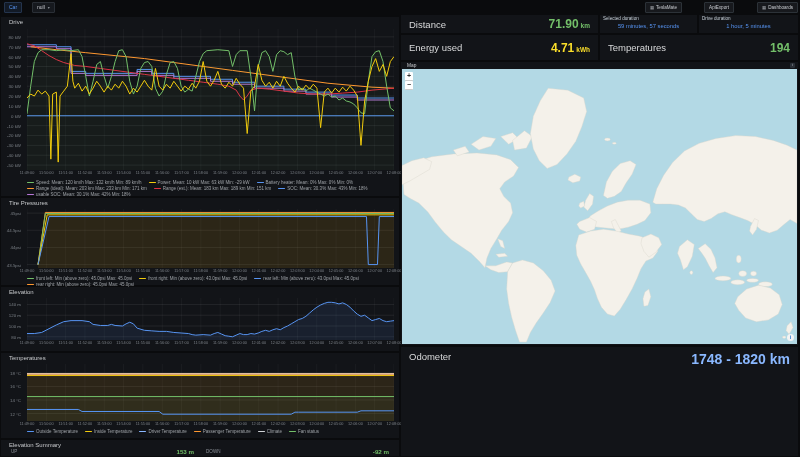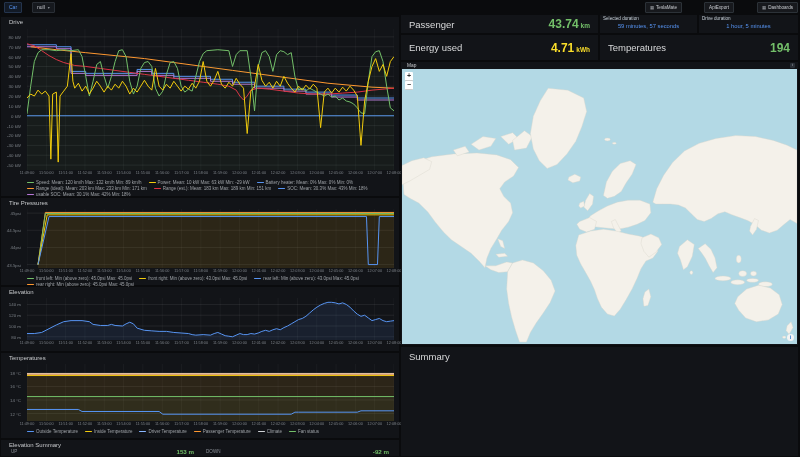--- a/index.html
+++ b/index.html
@@ -391,22 +391,22 @@
       <span class="esval">153 m</span>
     </div>
     <div class="escell">
       <span class="eslab">DOWN</span>
       <span class="esval">-92 m</span>
     </div>
   </div>
 </div>
 
 <div class="panel stat" style="left:401px;top:15px;width:197px;height:18px">
-  <span class="stitle">Passenger</span>
-  <span class="sval green"><span>43.74</span><span class="unit">km</span></span>
+  <span class="stitle">Distance</span>
+  <span class="sval green"><span>71.90</span><span class="unit">km</span></span>
 </div>
 
 <div class="panel durpanel" style="left:600px;top:15px;width:97px;height:18px">
   <span class="durlab">Selected duration</span>
   <span class="durval">59 minutes, 57 seconds</span>
 </div>
 
 <div class="panel durpanel" style="left:699px;top:15px;width:99px;height:18px">
   <span class="durlab">Drive duration</span>
   <span class="durval">1 hour, 5 minutes</span>
@@ -483,14 +483,15 @@
 
         <path d="M340,236 L349,228 361,224 373,227 382,234 385,244 381,254 371,260 359,262 348,258 341,250 337,243 Z"></path>
         <path d="M390,266 L394,262 396,268 392,275 389,271 Z"></path>
         <ellipse cx="387" cy="278" rx="1.8" ry="1.2"></ellipse>
       </g>
     </svg>
   </div>
 </div>
 
 <div class="panel odo" style="left:401px;top:347px;width:397px;height:109px">
-  <span class="stitle">Summary</span>
+  <span class="stitle">Odometer</span>
+  <span class="odoval">1748 - 1820 km</span>
 </div>
 
 </body></html>

